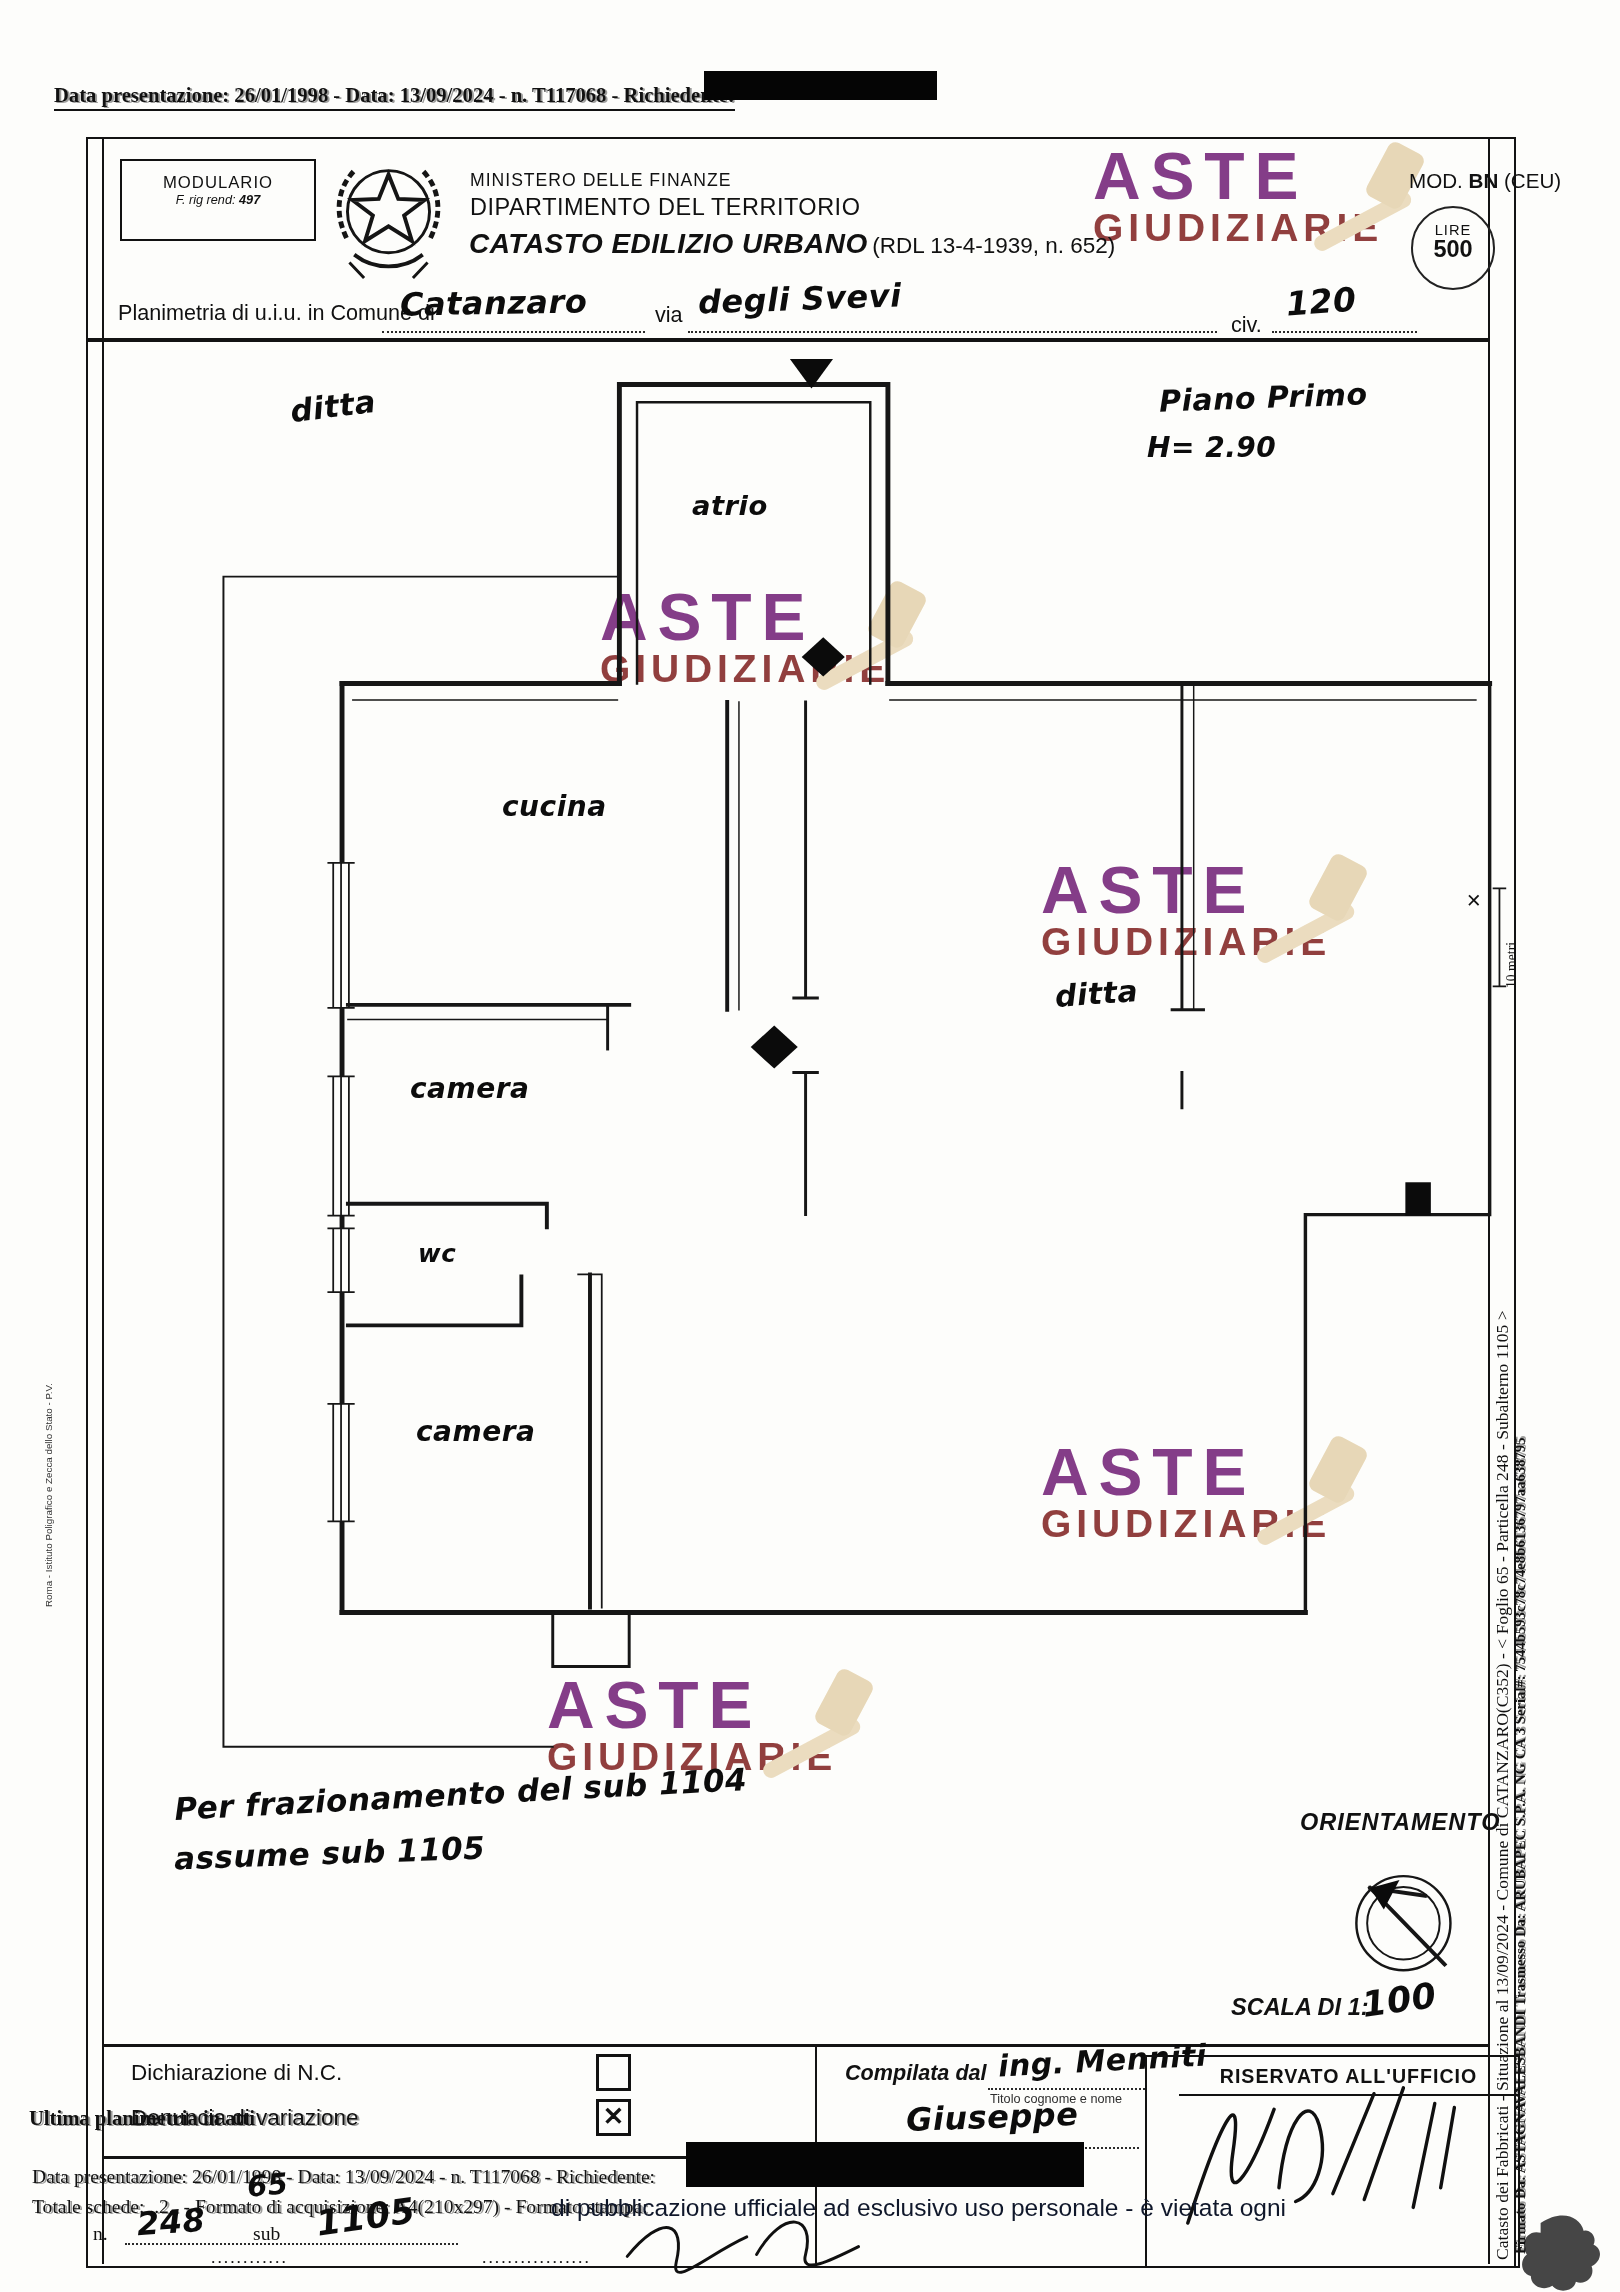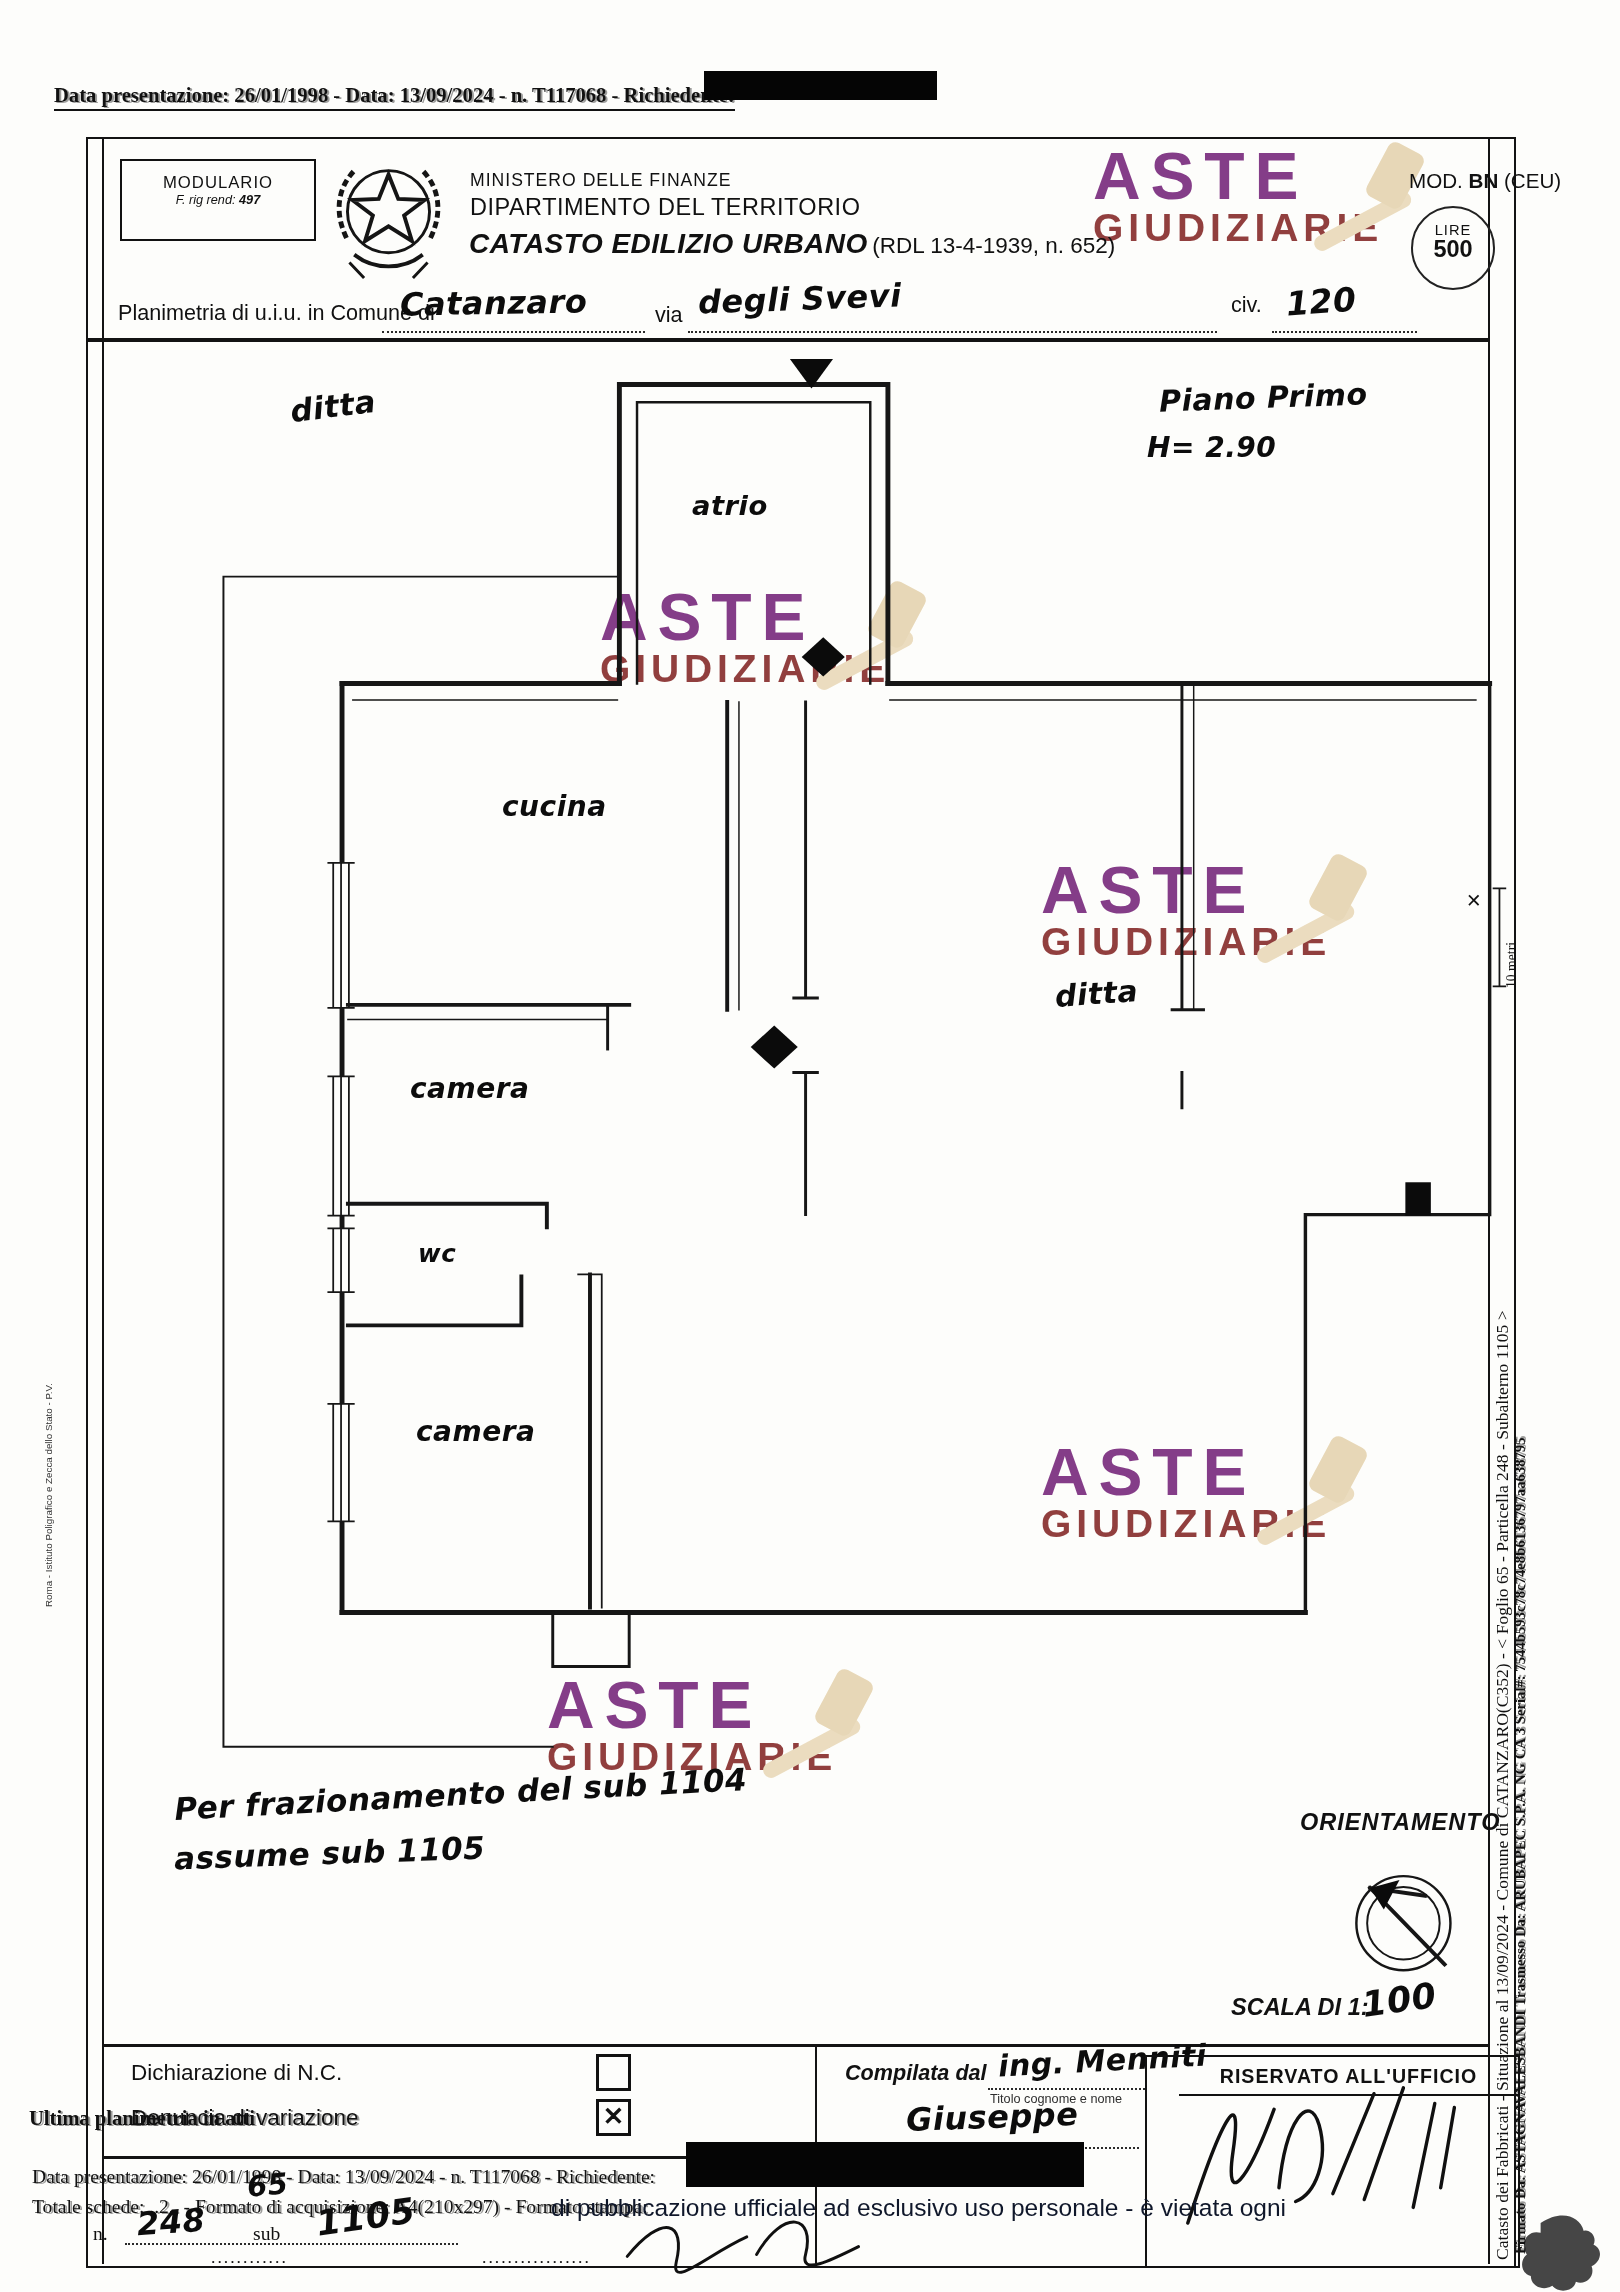--- a/index.html
+++ b/index.html
@@ -112,21 +112,21 @@
     <div class="sans" style="font-size:14.7px;margin-top:13.7px;letter-spacing:1px;">LIRE</div>
     <div class="sans" style="font-size:23.5px;font-weight:bold;line-height:1;">500</div>
   </div>
 
   <div class="abs sans" style="left:118px;top:300px;font-size:21.6px;">Planimetria di u.i.u. in Comune di</div>
   <div class="dotted" style="left:382px;top:331px;width:263px;"></div>
   <div class="abs hand" style="left:400px;top:284px;font-size:32px;transform:rotate(-1deg);">Catanzaro</div>
   <div class="abs sans" style="left:655px;top:302px;font-size:21.6px;">via</div>
   <div class="dotted" style="left:688px;top:331px;width:529px;"></div>
   <div class="abs hand" style="left:698px;top:280px;font-size:32px;transform:rotate(-2deg);">degli Svevi</div>
-  <div class="abs sans" style="left:1231px;top:292px;font-size:21.6px;">civ.</div>
+  <div class="abs sans" style="left:1231px;top:312px;font-size:21.6px;">civ.</div>
   <div class="dotted" style="left:1272px;top:331px;width:145px;"></div>
   <div class="abs hand" style="left:1286px;top:282px;font-size:33px;transform:rotate(-4deg);">120</div>
   <div class="line" style="left:86px;top:338px;width:1402px;height:3.9px;"></div>
 
   <svg width="1620" height="2293" viewBox="0 0 1653 2339">
     <g stroke="#161616" fill="none" stroke-linecap="square">
 
       <path d="M228,588 H632 M228,588 V1782 M228,1782 H564" stroke-width="2"></path>
 
       <path d="M632,697 V392 H906 V697" stroke-width="5"></path>

